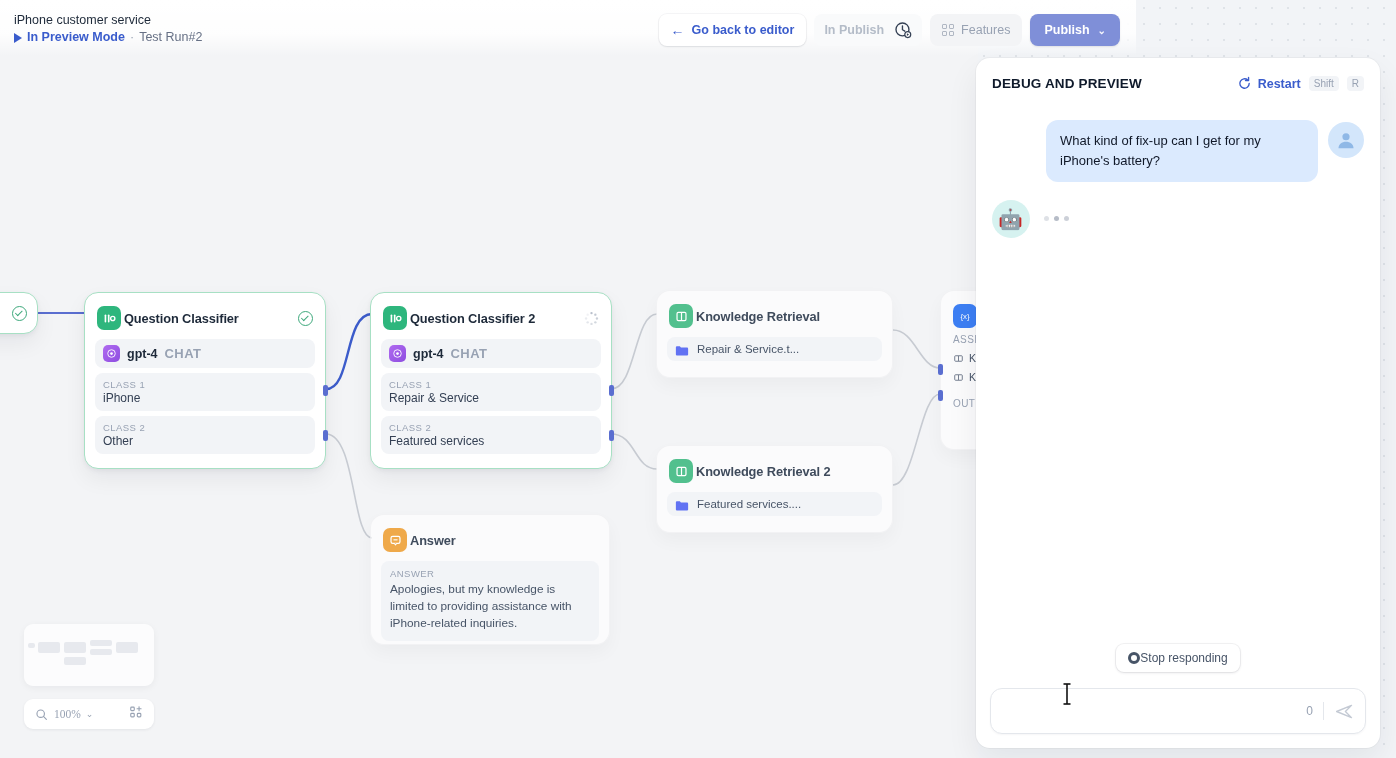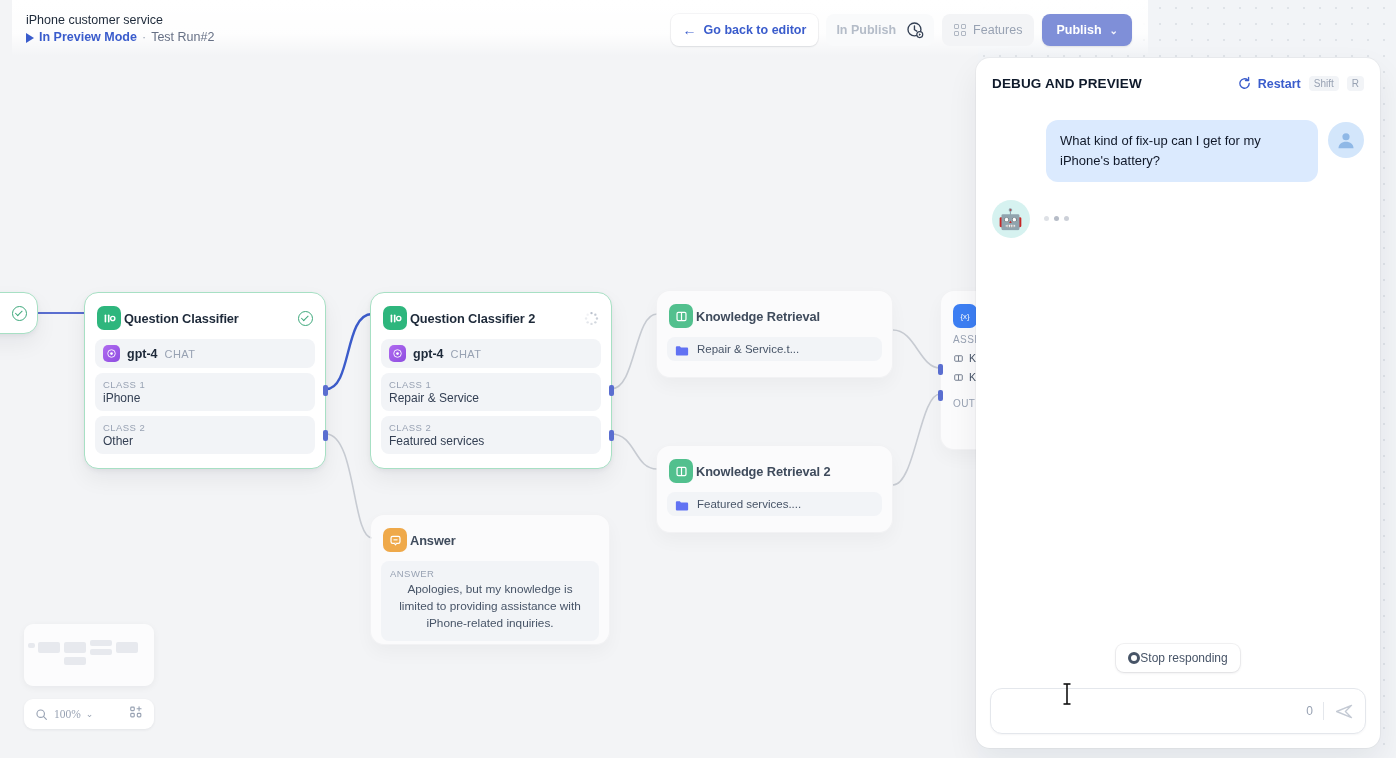--- a/index.html
+++ b/index.html
@@ -18,21 +18,21 @@
     background-image: radial-gradient(circle, #dfe3e8 1px, transparent 1px);
     background-size: 16px 16px;
   }
   #canvas-white {
     position: absolute; left: 0; top: 0; width: 978px; height: 758px;
     background: #f3f4f6;
   }
 
   
   #topbar {
-    position: absolute; left: 12px; top: 0; width: 1136px; height: 56px;
+    position: absolute; left: 0; top: 0; width: 1136px; height: 56px;
     background: linear-gradient(180deg,#ffffff 0%, rgba(255,255,255,0.88) 60%, rgba(255,255,255,0) 100%);
     z-index: 40; pointer-events: none;
   }
   #title-block { position: absolute; left: 14px; top: 12px; pointer-events: auto; }
   #app-title { font-size: 12.5px; color: #1d2939; font-weight: 400; line-height: 16px; }
   #preview-line { display: flex; align-items: center; gap: 5px; margin-top: 2px; line-height: 15px; }
   .play-tri {
     width: 0; height: 0; border-left: 8px solid #3a5ccc;
     border-top: 5px solid transparent; border-bottom: 5px solid transparent;
   }
@@ -95,28 +95,28 @@
   .spinner { width: 15px; height: 15px; }
   .node-body { padding: 0 10px 11px 10px; display:flex; flex-direction:column; gap: 5px; }
   .row-box { background: #f2f4f7; border-radius: 8px; padding: 6px 8px; }
   .model-row { display:flex; align-items:center; gap: 7px; }
   .model-chip {
     width: 17px; height: 17px; border-radius: 5px; flex:0 0 17px;
     background: linear-gradient(135deg,#b06bf0,#8e4de0);
     display:flex; align-items:center; justify-content:center;
   }
   .model-name { font-size: 12.5px; font-weight: 700; color: #1d2939; }
-  .model-tag { font-size: 11px; font-weight: 400; color: #98a2b3; letter-spacing: .4px; }
+  .model-tag { font-size: 13px; font-weight: 700; color: #98a2b3; letter-spacing: .4px; }
   .cls-label { font-size: 9.5px; color: #98a2b3; letter-spacing: .45px; font-weight: 500; }
   .cls-value { font-size: 12px; color: #344054; margin-top: 1px; }
   .kb-row { display:flex; align-items:center; gap: 8px; }
   .folder-ic { width: 14px; height: 12px; flex:0 0 14px; }
   .kb-name { font-size: 11.5px; color: #475467; }
   .ans-label { font-size: 9.5px; color: #98a2b3; letter-spacing: .45px; font-weight: 500; }
-  .ans-text { font-size: 11.8px; color: #475467; line-height: 17px; margin-top: 2px; text-align: center; }
+  .ans-text { font-size: 11.8px; color: #475467; line-height: 17px; margin-top: 2px; }
   .va-label { font-size: 10px; color: #98a2b3; letter-spacing:.4px; }
   .va-row { display:flex; align-items:center; gap:5px; font-size: 10.5px; color:#475467; }
 
   
   .handle { position: absolute; width: 5px; height: 11px; border-radius: 2px; background: #5a6ed0; }
 
   
   #edges { position: absolute; inset: 0; pointer-events: none; z-index: 2; }
   .node { z-index: 3; }
 

